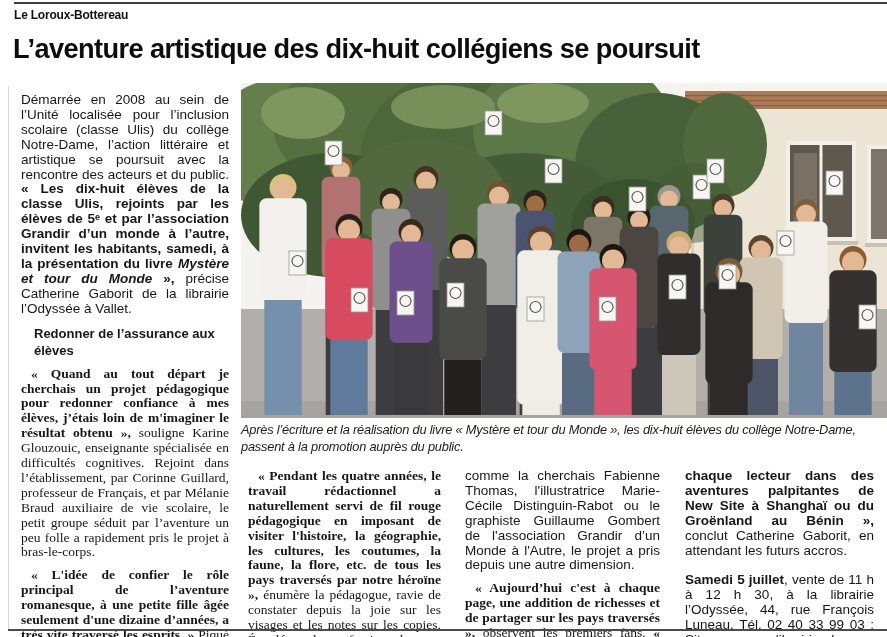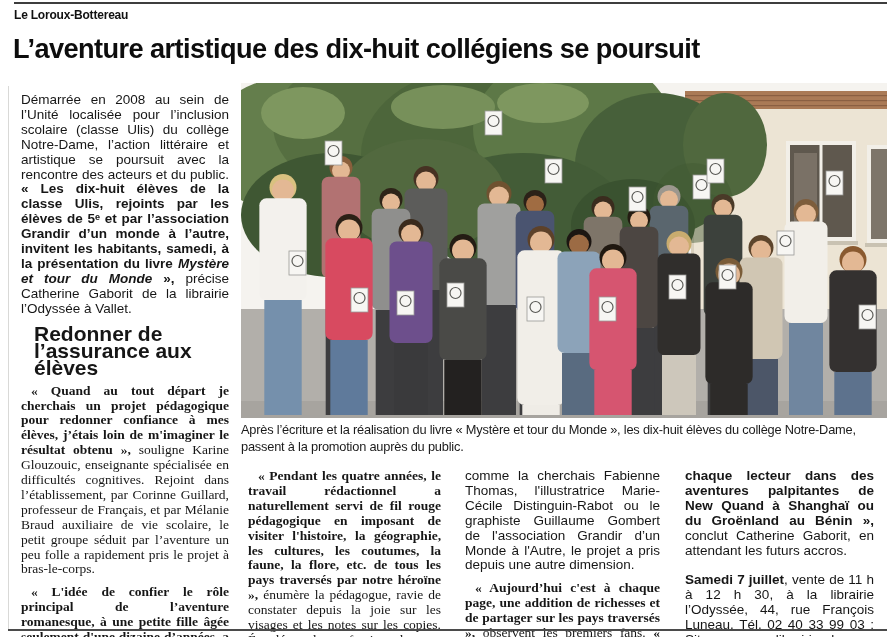--- a/index.html
+++ b/index.html
@@ -27,30 +27,30 @@
     hyphens:auto;-webkit-hyphens:auto;
   }
   #col1{left:13px;top:85px;width:224px;}
   #col2{left:240px;top:461px;width:209px;}
   #col3{left:457px;top:461px;width:211px;}
   #col4{left:677px;top:461px;width:205px;}
   .col p{margin:8px;}
   .col p.ind{text-indent:10px;font-family:Liberation Serif, serif;}
   .col p.gap{margin-top:15px;}
   .subhead{
-    font-weight:700;font-size:21px;line-height:17px;
+    font-weight:700;font-size:13px;line-height:17px;
     margin:7px 0 5px;padding-left:21px;text-align:left;
   }
   .photo{
     position:absolute;left:241px;top:83px;width:646px;height:335px;
     background:#f5f3ef;overflow:hidden;
   }
   .caption{
     position:absolute;left:241px;top:421px;width:646px;
-    font-size:12.8px;line-height:17px;letter-spacing:-0.2px;color:#1b1b1b;
+    font-style:italic;font-size:12.8px;line-height:17px;letter-spacing:-0.2px;color:#1b1b1b;
   }
 </style>
 </head>
 <body>
 
 <div class="rule-top"></div>
 <div class="edge-left"></div>
 
 <div class="kicker">Le Loroux-Bottereau</div>
 <h1 class="headline" style="margin:0;">L’aventure artistique des dix-huit collégiens se poursuit</h1>
@@ -221,17 +221,17 @@
 <div class="caption">Après l’écriture et la réalisation du livre « Mystère et tour du Monde », les dix-huit élèves du collège Notre-Dame, passent à la promotion auprès du public.</div>
 
 <div id="col2" class="col">
     <p class="ind"><b>« Pendant les quatre années, le travail rédactionnel a naturellement servi de fil rouge pédagogique en imposant de visiter l'histoire, la géographie, les cultures, les coutumes, la faune, la flore, etc. de tous les pays traversés par notre héroïne », </b>énumère la pédagogue, ravie de constater depuis la joie sur les visages et les notes sur les copies. Épaulé par des professionnels,</p>
   </div>
 <div id="col3" class="col">
     <p class="">comme la cherchais Fabienne Thomas, l'illustratrice Marie-Cécile Distinguin-Rabot ou le graphiste Guillaume Gombert de l'association Grandir d’un Monde à l'Autre, le projet a pris depuis une autre dimension.</p>
     <p class="ind"><b>« Aujourd’hui c'est à chaque page, une addition de richesses et de partager sur les pays traversés », </b>observent les premiers fans. <b>« L'aventure de notre héros, balade</b></p>
   </div>
 <div id="col4" class="col">
-    <p class=""><b>chaque lecteur dans des aventures palpitantes de New Quand à Shanghaï ou du Groënland au Bénin », </b>conclut Catherine Gaborit, en attendant les futurs accros.</p>
-    <p class=" gap"><b>Samedi 7 juillet</b>, vente de 11 h à 12 h 30, à la librairie l’Odyssée, 44, rue François Luneau. Tél. 02 40 33 99 03 ; Site : www.librairieodyssee-vallet.com</p>
+    <p class=""><b>chaque lecteur dans des aventures palpitantes de New Site à Shanghaï ou du Groënland au Bénin », </b>conclut Catherine Gaborit, en attendant les futurs accros.</p>
+    <p class=" gap"><b>Samedi 5 juillet</b>, vente de 11 h à 12 h 30, à la librairie l’Odyssée, 44, rue François Luneau. Tél. 02 40 33 99 03 ; Site : www.librairieodyssee-vallet.com</p>
   </div>
 
 <div class="rule-bottom"></div>
 
 </body></html>

